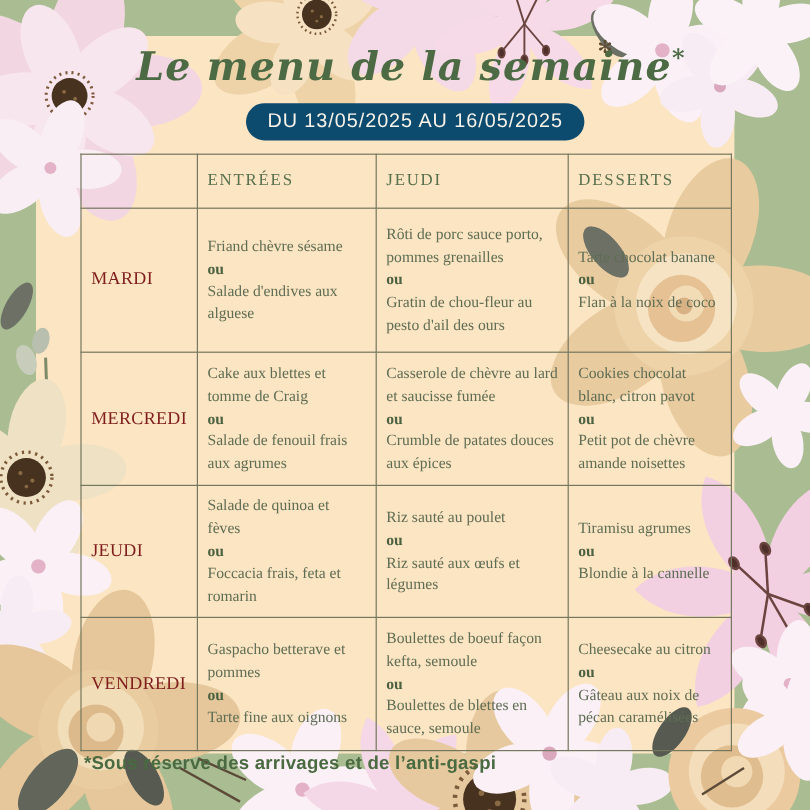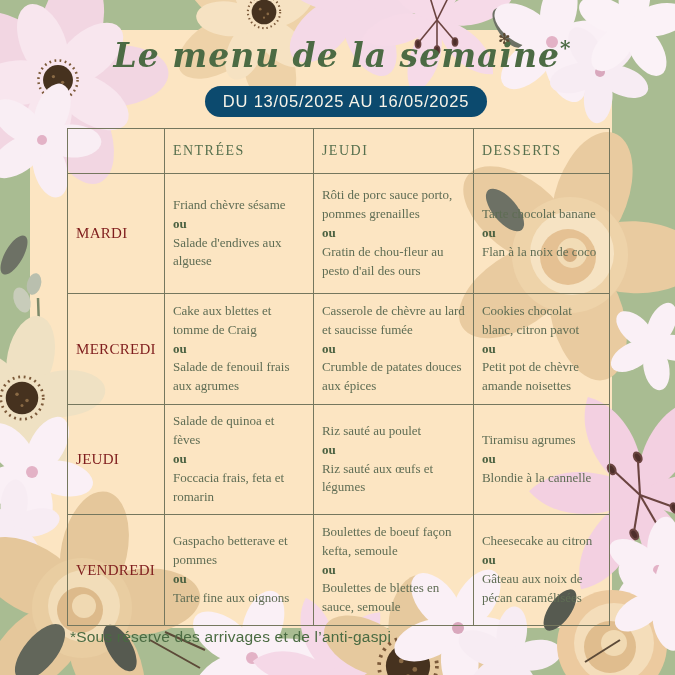--- a/index.html
+++ b/index.html
@@ -36,21 +36,21 @@
     font-weight:400;padding:4px 8px;box-sizing:border-box;font-family:Liberation Serif, serif;
   }
   th.corner{border:none;}
   table.menu th{font-size:14px;letter-spacing:1.5px;color:#57704e;}
   td.cell{font-size:13px;color:#5f6d54;line-height:1.45;}
   td.day{font-size:15px;letter-spacing:.3px;color:#7f1d1d;padding:2px;}
   .dish{display:block;}
   .ou{display:block;font-weight:700;color:#4b6141;}
   .footer{
     position:absolute;left:70px;top:628px;
-    font-size:15.5px;font-weight:400;color:#4a6b42;letter-spacing:.2px;
+    font-size:15.5px;font-weight:700;color:#4a6b42;letter-spacing:.2px;
   }
 </style>
 </head>
 <body>
 
 <div class="panel"></div>
 
 <svg class="flowers" viewBox="0 0 675 675" aria-hidden="true">
   <defs>
     <g id="p5">

